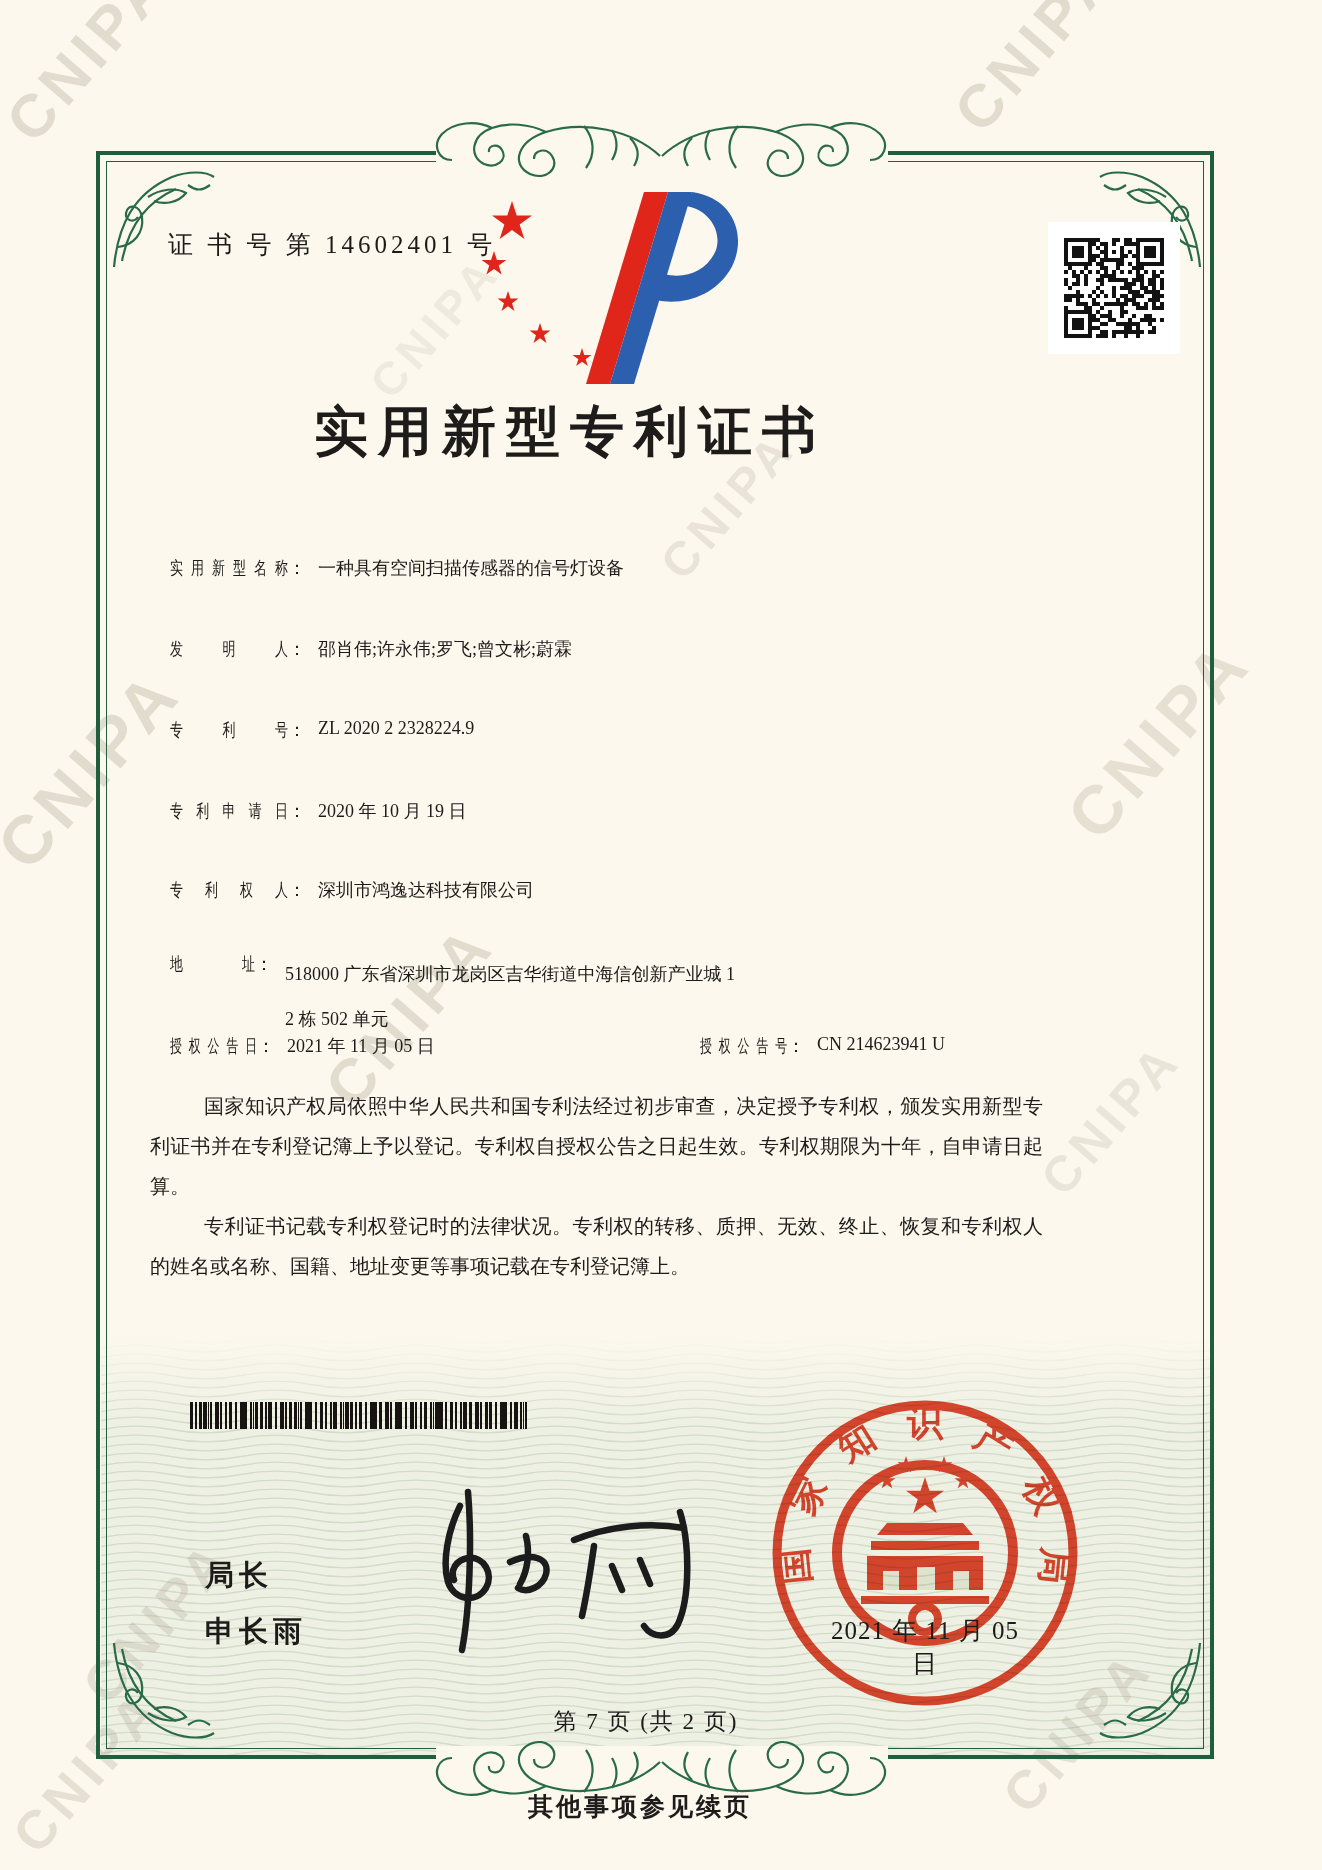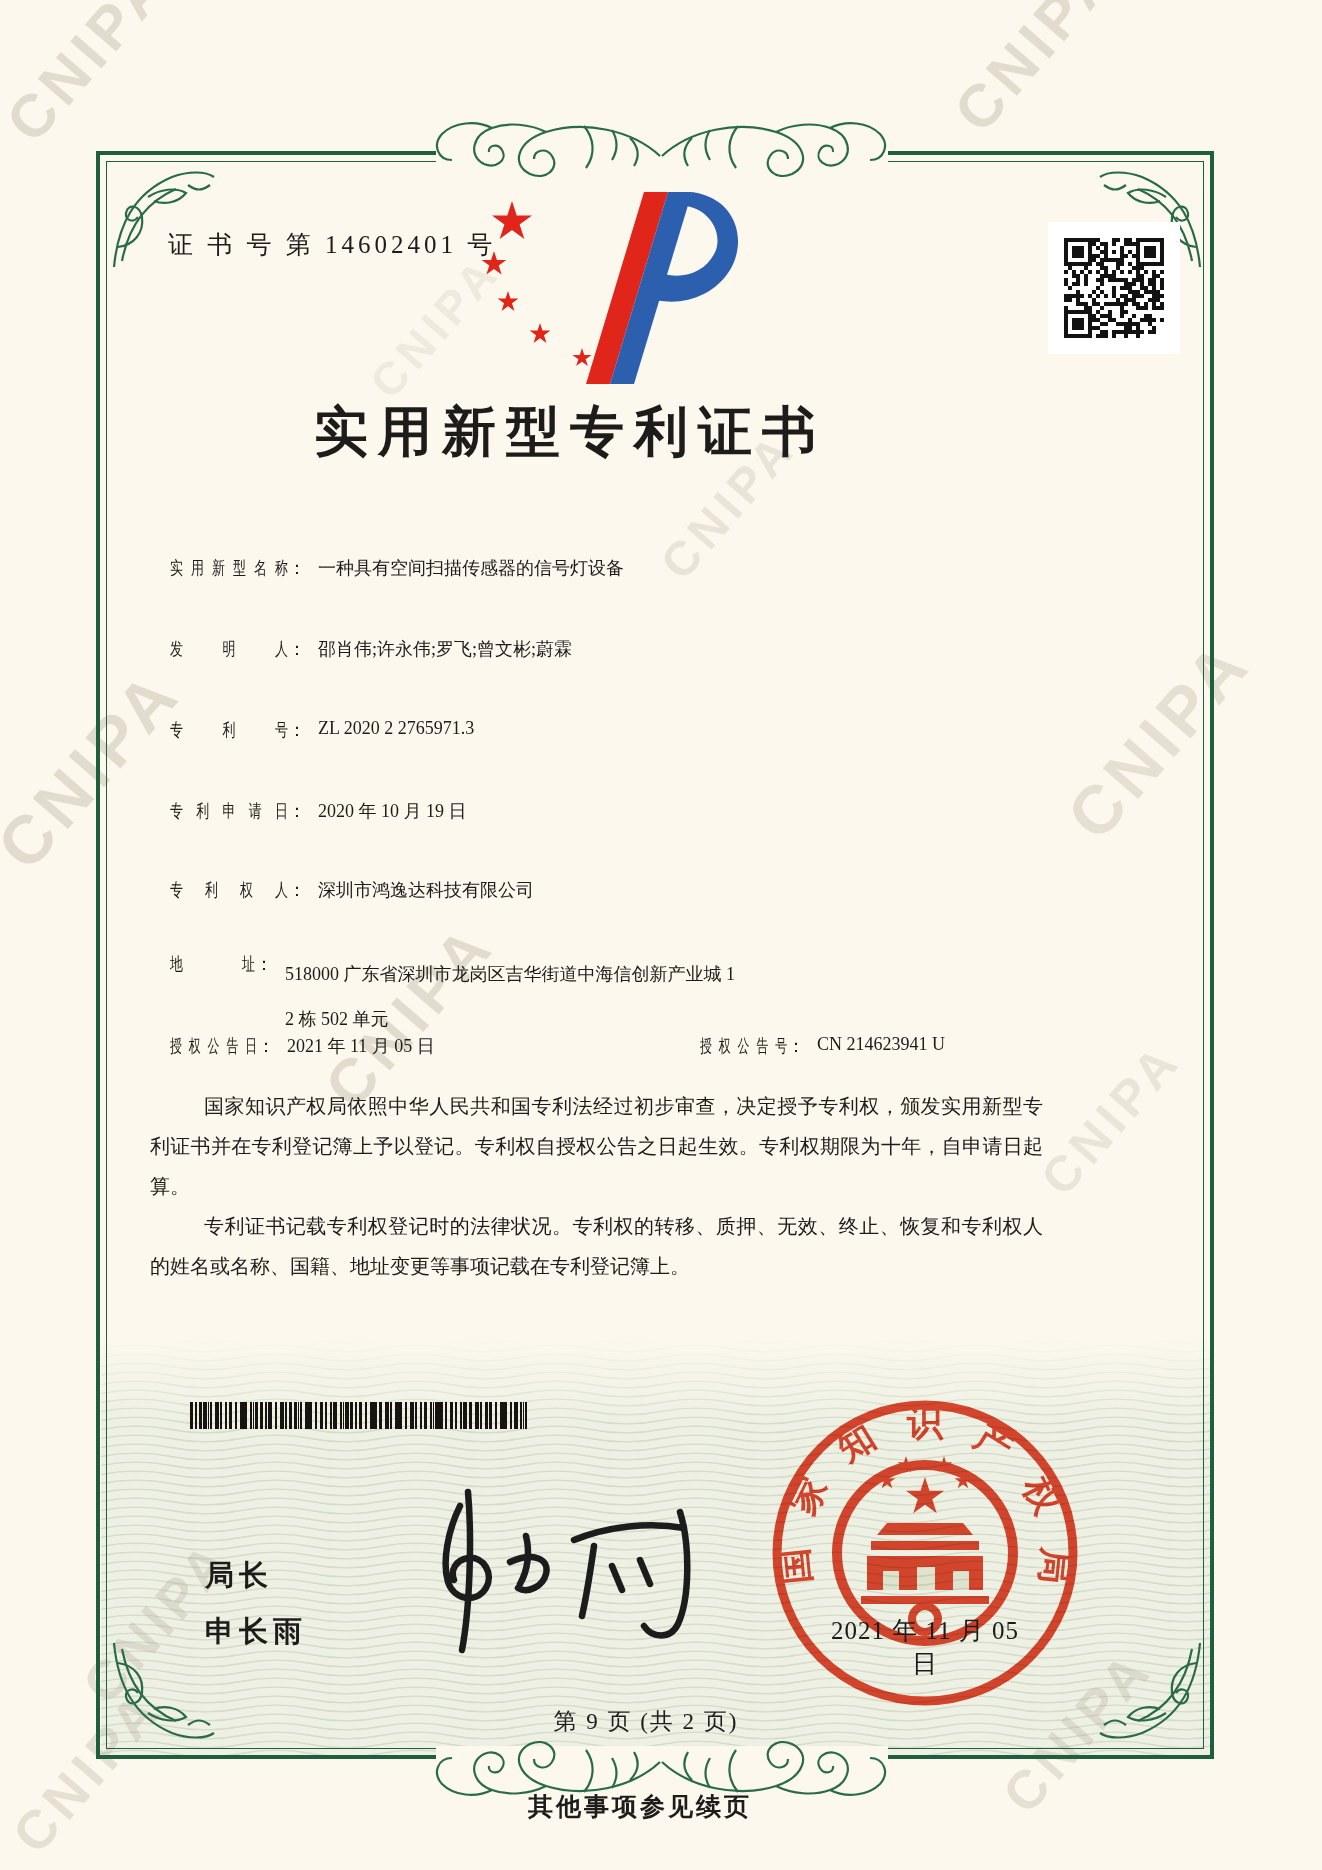--- a/index.html
+++ b/index.html
@@ -160,21 +160,21 @@
 
   <div class="title">实用新型专利证书</div>
 
   <div class="frow" style="top:556px">
     <span class="flabel">实用新型名称</span><span class="fcolon">：</span><span class="fvalue">一种具有空间扫描传感器的信号灯设备</span>
   </div>
   <div class="frow" style="top:637px">
     <span class="flabel">发明人</span><span class="fcolon">：</span><span class="fvalue">邵肖伟;许永伟;罗飞;曾文彬;蔚霖</span>
   </div>
   <div class="frow" style="top:718px">
-    <span class="flabel">专利号</span><span class="fcolon">：</span><span class="fvalue">ZL 2020 2 2765971.3</span>
+    <span class="flabel">专利号</span><span class="fcolon">：</span><span class="fvalue">ZL 2020 2 2328224.9</span>
   </div>
   <div class="frow" style="top:799px">
     <span class="flabel">专利申请日</span><span class="fcolon">：</span><span class="fvalue">2020 年 10 月 19 日</span>
   </div>
   <div class="frow" style="top:878px">
     <span class="flabel">专利权人</span><span class="fcolon">：</span><span class="fvalue">深圳市鸿逸达科技有限公司</span>
   </div>
   <div class="frow" style="top:952px">
     <span class="flabel short">地址</span><span class="fcolon">：</span><span class="fvalue addr"><span class="vline">518000 广东省深圳市龙岗区吉华街道中海信创新产业城 1</span><span class="vline">2 栋 502 单元</span></span>
   </div>
@@ -227,16 +227,16 @@
       <rect x="102" y="163" width="116" height="34"></rect>
       <rect x="118" y="178" width="16" height="19" fill="#eef0e4"></rect>
       <rect x="152" y="174" width="18" height="23" fill="#eef0e4"></rect>
       <rect x="188" y="178" width="16" height="19" fill="#eef0e4"></rect>
       <rect x="96" y="203" width="128" height="8"></rect>
       <circle cx="160" cy="226" r="13" fill="none" stroke="#df3b21" stroke-width="8"></circle>
     </g>
   </svg>
   <div class="seal-date">2021 年 11 月 05 日</div>
 
-  <div class="page-info">第 9 页 (共 2 页)</div>
+  <div class="page-info">第 7 页 (共 2 页)</div>
   <div class="cont-note">其他事项参见续页</div>
 
 </div>
 
 </body></html>

